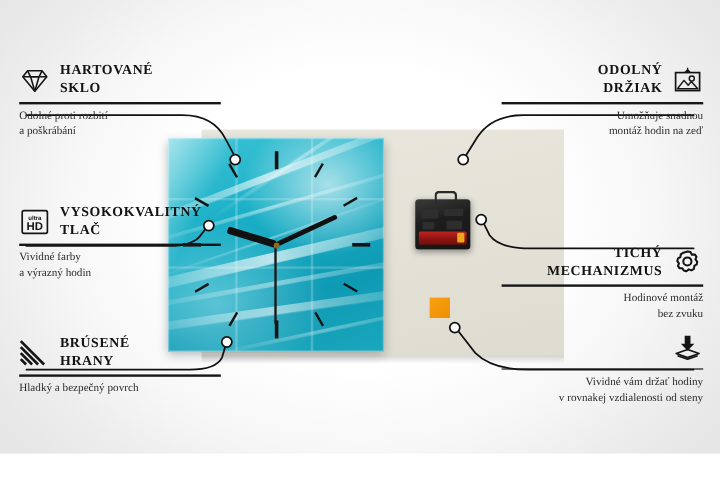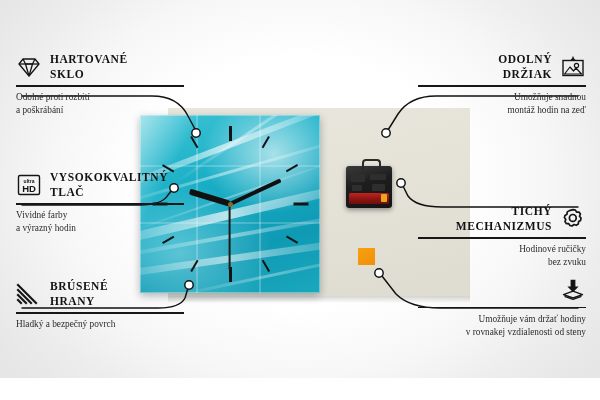--- a/index.html
+++ b/index.html
@@ -404,32 +404,32 @@
           <g fill="none" stroke="#141414" stroke-width="1.7" stroke-linejoin="round">
             <path d="M13 2.6 L15.4 3.1 L16.6 5.2 L19 5 L20.4 7 L19.5 9.2 L21 11 L20.6 13.4 L18.6 14.6 L18.3 17 L16.2 18.3 L14 17.5 L12 19 L9.8 18.4 L8.6 16.5 L6.3 16.6 L5 14.6 L5.8 12.5 L4.4 10.6 L5 8.4 L7 7.2 L7.3 4.9 L9.4 3.6 Z"></path>
             <circle cx="12.8" cy="10.9" r="3.4"></circle>
           </g>
         </svg>
       </span>
       <span class="feat-title">TICHÝ
 MECHANIZMUS</span>
     </div>
     <div class="feat-rule"></div>
-    <div class="feat-desc">Hodinové ručičky
+    <div class="feat-desc">Hodinové montáž
 bez zvuku</div>
   </div>
 
   <div class="feature right" id="feature-5">
     <div class="feat-head">
       <span class="feat-icon">
         <svg width="26" height="24" viewBox="0 0 26 24">
           <path d="M10.6 1.8 L15.4 1.8 L15.4 8.5 L18.6 8.5 L13 14.3 L7.4 8.5 L10.6 8.5 Z" fill="#141414"></path>
           <path d="M13 13.2 L22.5 16.6 L13 20 L3.5 16.6 Z" fill="none" stroke="#141414" stroke-width="1.4" stroke-linejoin="round"></path>
           <path d="M4.6 18.4 L13 21.4 L21.4 18.4" fill="none" stroke="#141414" stroke-width="1.4" stroke-linejoin="round"></path>
         </svg>
       </span>
     </div>
     <div class="feat-rule"></div>
-    <div class="feat-desc">Umožňuje vám držať hodiny
+    <div class="feat-desc">Vividné vám držať hodiny
 v rovnakej vzdialenosti od steny</div>
   </div>
 
 </div>
 
 </body></html>

